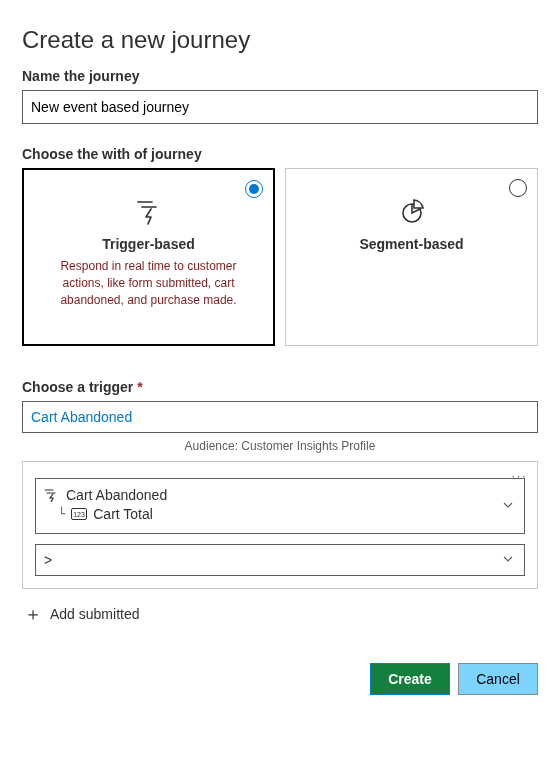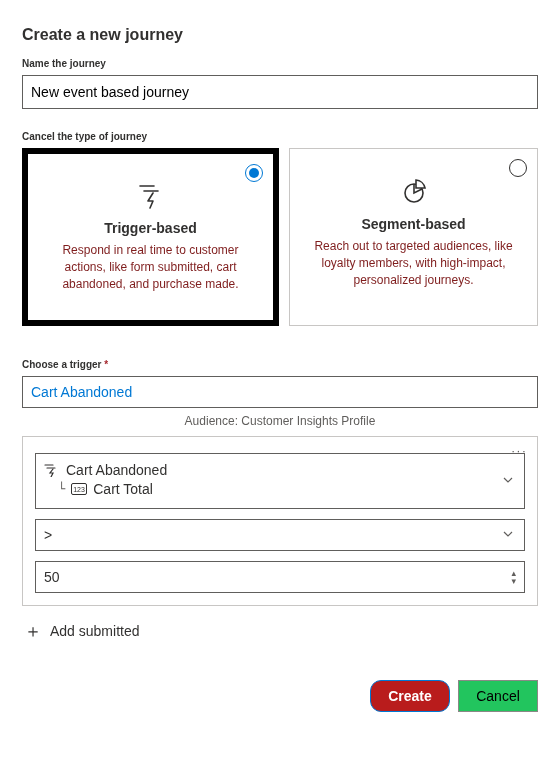--- a/index.html
+++ b/index.html
@@ -6,26 +6,26 @@
   body {
     margin: 0;
     padding: 20px 20px 20px 22px;
     font-family: "Segoe UI", -apple-system, sans-serif;
     font-size: 14px;
     color: #323130;
     background: #fff;
     width: 558px;
   }
   h1 {
-    font-size: 16px;
-    font-weight: 700;
+    font-size: 24px;
+    font-weight: 400;
     margin: 6px 0 2px 0;
   }
   .field-label {
-    font-size: 10px;
+    font-size: 14px;
     font-weight: 600;
     margin: 14px 0 6px 0;
   }
   .req { color: #a4262c; }
   .text-input {
     width: 100%;
     height: 32px;
     border: 1px solid #605e5c;
     padding: 16px 8px;
     font-size: 14px;
@@ -40,21 +40,21 @@
   .journey-card {
     flex: 1;
     border: 1px solid #c8c6c4;
     padding: 16px 12px 16px 12px;
     position: relative;
     text-align: center;
     cursor: pointer;
     min-height: 178px;
   }
   .journey-card.selected {
-    border: 6px solid #000000;
+    border: 2px solid #000000;
     padding: 15px 11px 9px 11px;
   }
   .radio-outer {
     position: absolute;
     top: 10px;
     right: 10px;
     width: 18px;
     height: 18px;
     border: 1px solid #323130;
     border-radius: 50%;
@@ -148,42 +148,41 @@
     gap: 8px;
     margin-top: 40px;
   }
   .btn {
     height: 32px;
     min-width: 80px;
     padding: 0 16px;
     font-size: 14px;
     font-family: inherit;
     border: 1px solid #8a8886;
-    background: #22c55e;
+    background: #7dd3fc;
     cursor: pointer;
   }
   .btn.primary {
-    background: #b91c1c;
+    background: #15803d;
     border-color: #0078d4;
     color: #fff;
     font-weight: 600;
-    border-radius: 11px;
   }
 </style>
 </head>
 <body>
 
 
 
 <h1>Create a new journey</h1>
 
 <div class="field-label">Name the journey</div>
 <input class="text-input" type="text" value="New event based journey" style="">
 
-<div class="field-label" style="margin-top:22px">Cancel the type of journey</div>
+<div class="field-label" style="margin-top:22px">Choose the with of journey</div>
 
 <div class="journey-types">
   <div class="journey-card selected">
     <div class="radio-outer">
         <div class="radio-inner"></div>
       </div>
     <div class="card-icon">
       <svg width="30" height="28" viewBox="0 0 30 28">
         <g stroke="#323130" stroke-width="1.6" fill="none" stroke-linecap="round">
           <line x1="4" y1="5" x2="18" y2="5"></line>
@@ -200,21 +199,20 @@
     <div class="card-icon">
       <svg width="30" height="28" viewBox="0 0 30 28">
         <g stroke="#323130" stroke-width="1.6" fill="none">
           <circle cx="15" cy="16" r="9"></circle>
           <path d="M15 7 L15 16 L23 12"></path>
           <path d="M17 3 A10 10 0 0 1 26 11 L17 11 Z" fill="#fff"></path>
         </g>
       </svg>
     </div>
     <div class="card-title">Segment-based</div>
-    <div class="card-desc">Reach out to targeted audiences, like loyalty members, with high-impact, personalized journeys.</div>
   </div>
 </div>
 
 <div class="field-label" style="margin-top:33px">
   <span>Choose a trigger </span><span class="req">*</span>
 </div>
 <input class="trigger-input" type="text" value="Cart Abandoned" style="">
 <div class="audience-line">
   <span>Audience: </span><span>Customer Insights Profile</span>
 </div>
@@ -252,27 +250,20 @@
 
   <div class="op-box">
     <span>&gt;</span>
     <span class="chev">
       <svg width="12" height="12" viewBox="0 0 12 12">
           <path d="M2 4 L6 8 L10 4" stroke="#605e5c" stroke-width="1.2" fill="none"></path>
         </svg>
     </span>
   </div>
 
-  <div class="val-box">
-    <span>50</span>
-    <div class="spinner">
-      <span>▴</span>
-        <span>▾</span>
-    </div>
-  </div>
 </div>
 
 <div class="add-cond">
   <span class="plus">＋</span>
   <span>Add submitted</span>
 </div>
 
 <div class="footer">
   <button class="btn primary">Create</button>
   <button class="btn">Cancel</button>

